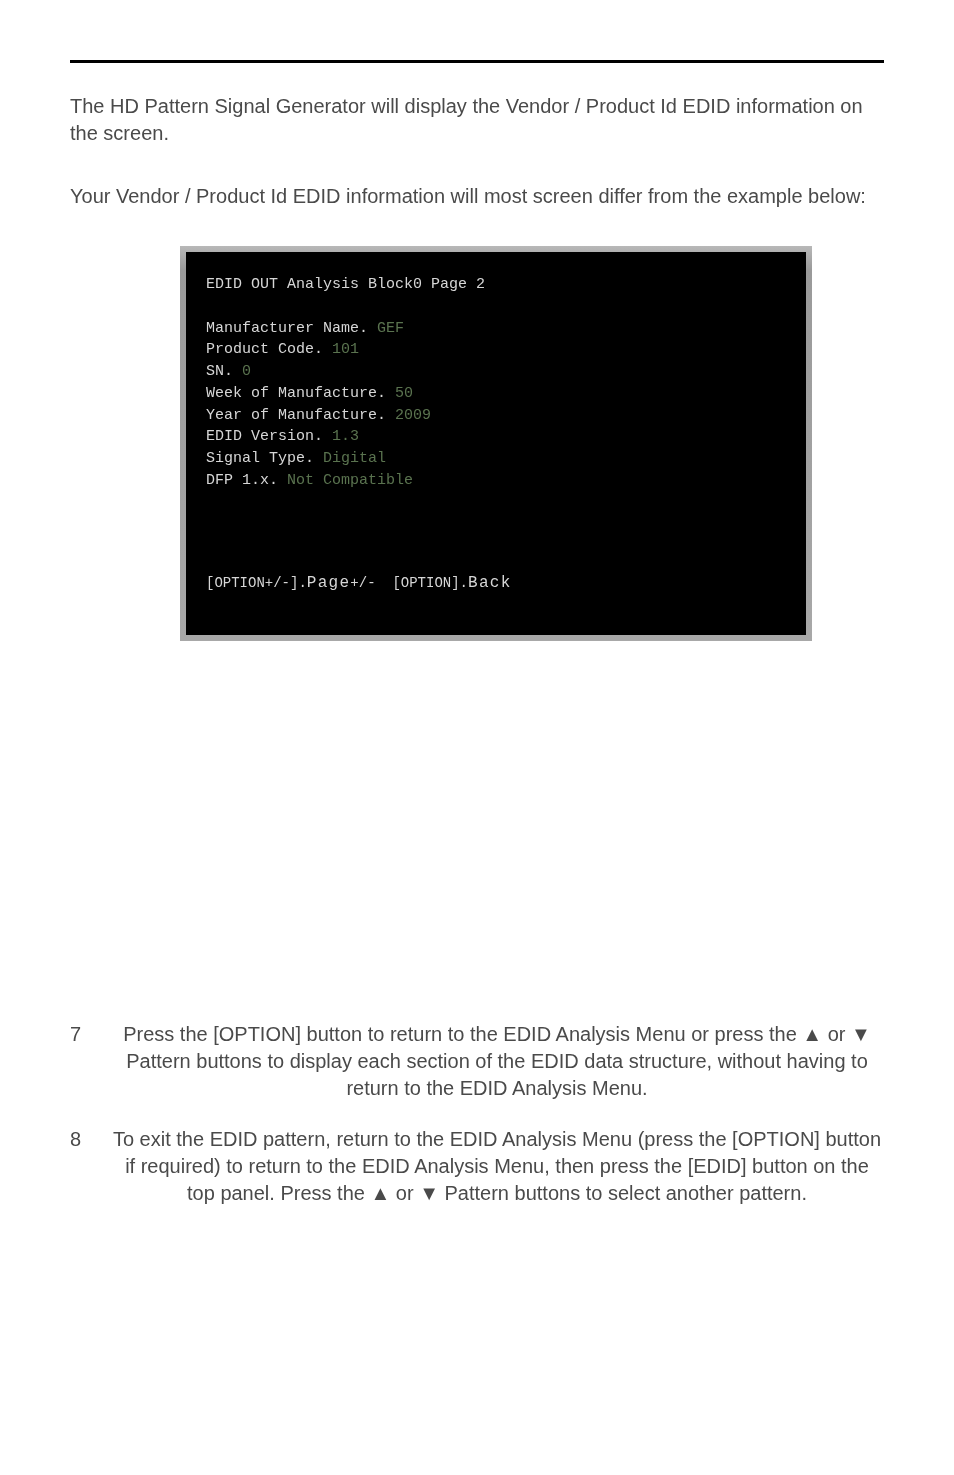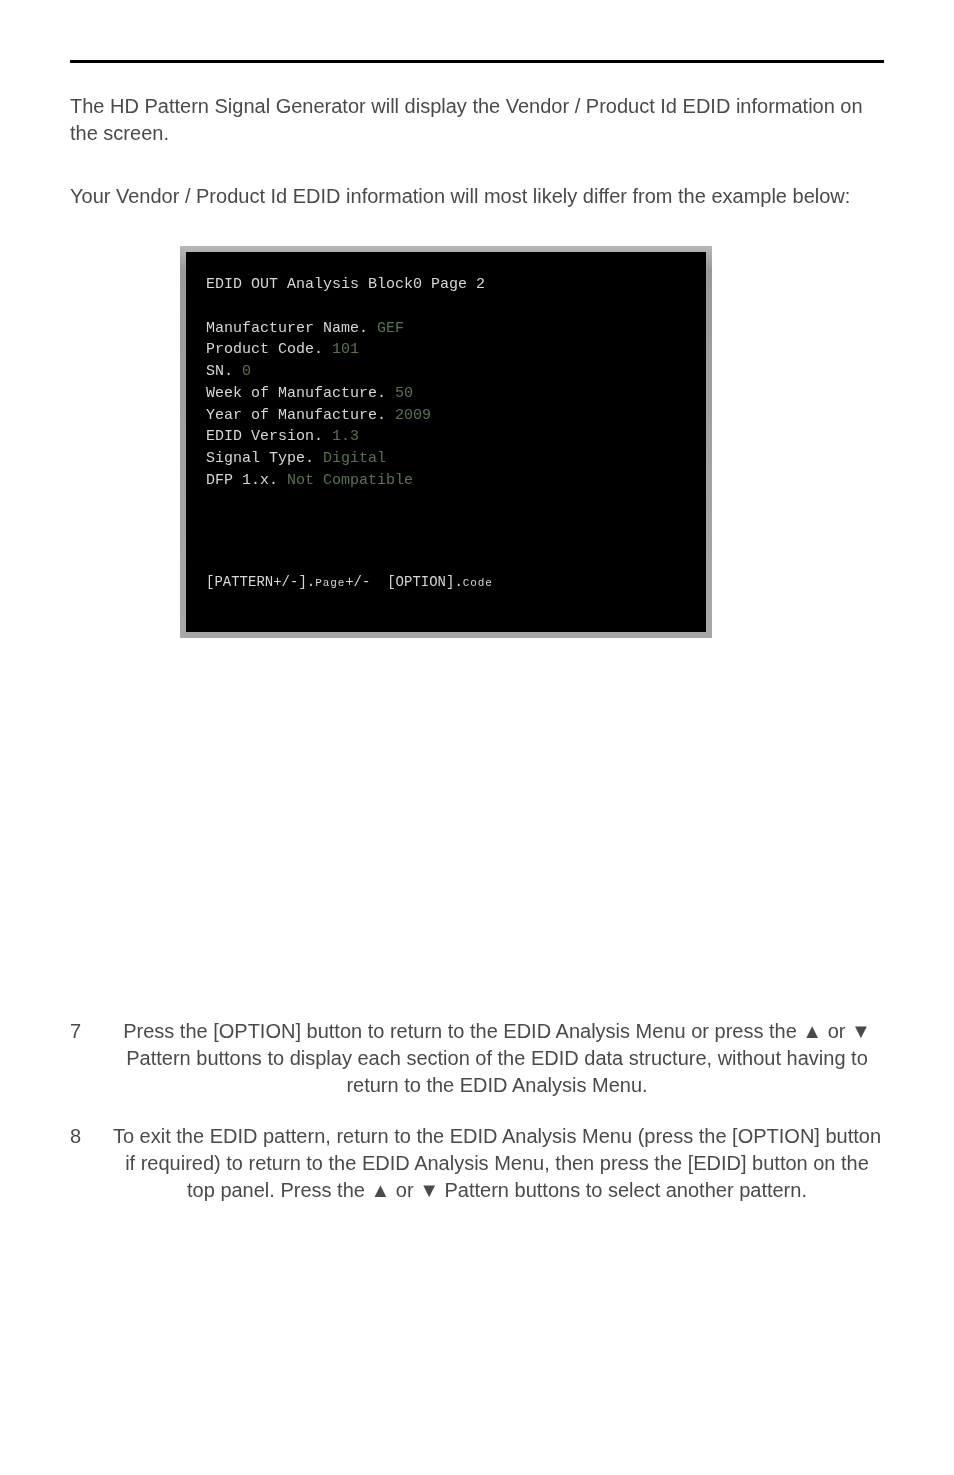--- a/index.html
+++ b/index.html
@@ -18,21 +18,21 @@
     border-top: 3px solid #000;
     margin: 60px 0 30px 0;
   }
   p.body {
     font-size: 20px;
     line-height: 1.35;
     margin: 0 0 36px 0;
   }
   .terminal-wrap {
     margin-left: 110px;
-    width: 532px;
+    width: 632px;
     margin-bottom: 40px;
   }
   .terminal-border {
     padding: 6px;
     background: linear-gradient(180deg, #b8b8b8 0%, #9a9a9a 6%, #a8a8a8 100%);
   }
   .terminal {
     background: #000;
     padding: 22px 20px 40px 20px;
     color: #d6d6d6;
@@ -42,21 +42,21 @@
     white-space: pre;
   }
   .terminal .val {
     color: #5a734f;
   }
   .terminal .footer-line {
     margin-top: 80px;
     font-size: 14px;
   }
   .terminal .small {
-    font-size: 11px;
+    font-size: 16px;
     letter-spacing: 0.08em;
   }
   ol.steps {
     list-style: none;
     padding: 0;
     margin: 380px 0 0 0;
   }
   ol.steps li {
     display: flex;
     font-size: 20px;
@@ -73,35 +73,35 @@
   }
 </style>
 </head>
 <body>
 
 <div class="page">
   <hr class="top-rule">
 
   <p class="body">The HD Pattern Signal Generator will display the Vendor / Product Id EDID information on the screen.</p>
 
-  <p class="body">Your Vendor / Product Id EDID information will most likely differ from the example below:</p>
+  <p class="body">Your Vendor / Product Id EDID information will most screen differ from the example below:</p>
 
   <div class="terminal-wrap">
     <div class="terminal-border">
       <div class="terminal"><span>EDID OUT Analysis Block0 Page 2</span>
 
 <span><span>Manufacturer Name. </span><span class="val">GEF</span></span>
 <span><span>Product Code. </span><span class="val">101</span></span>
 <span><span>SN. </span><span class="val">0</span></span>
 <span><span>Week of Manufacture. </span><span class="val">50</span></span>
 <span><span>Year of Manufacture. </span><span class="val">2009</span></span>
 <span><span>EDID Version. </span><span class="val">1.3</span></span>
 <span><span>Signal Type. </span><span class="val">Digital</span></span>
 <span><span>DFP 1.x. </span><span class="val">Not Compatible</span></span>
-<div class="footer-line"><span>[PATTERN+/-].</span><span class="small">Page</span><span>+/-</span><span>  [OPTION].</span><span class="small">Code</span></div></div>
+<div class="footer-line"><span>[OPTION+/-].</span><span class="small">Page</span><span>+/-</span><span>  [OPTION].</span><span class="small">Back</span></div></div>
     </div>
   </div>
 
 
   <ol class="steps">
     <li>
       <span class="num">7</span>
       <span class="txt">Press the [OPTION] button to return to the EDID Analysis Menu or press the ▲ or ▼ Pattern buttons to display each section of the EDID data structure, without having to return to the EDID Analysis Menu.</span>
     </li>
     <li>

